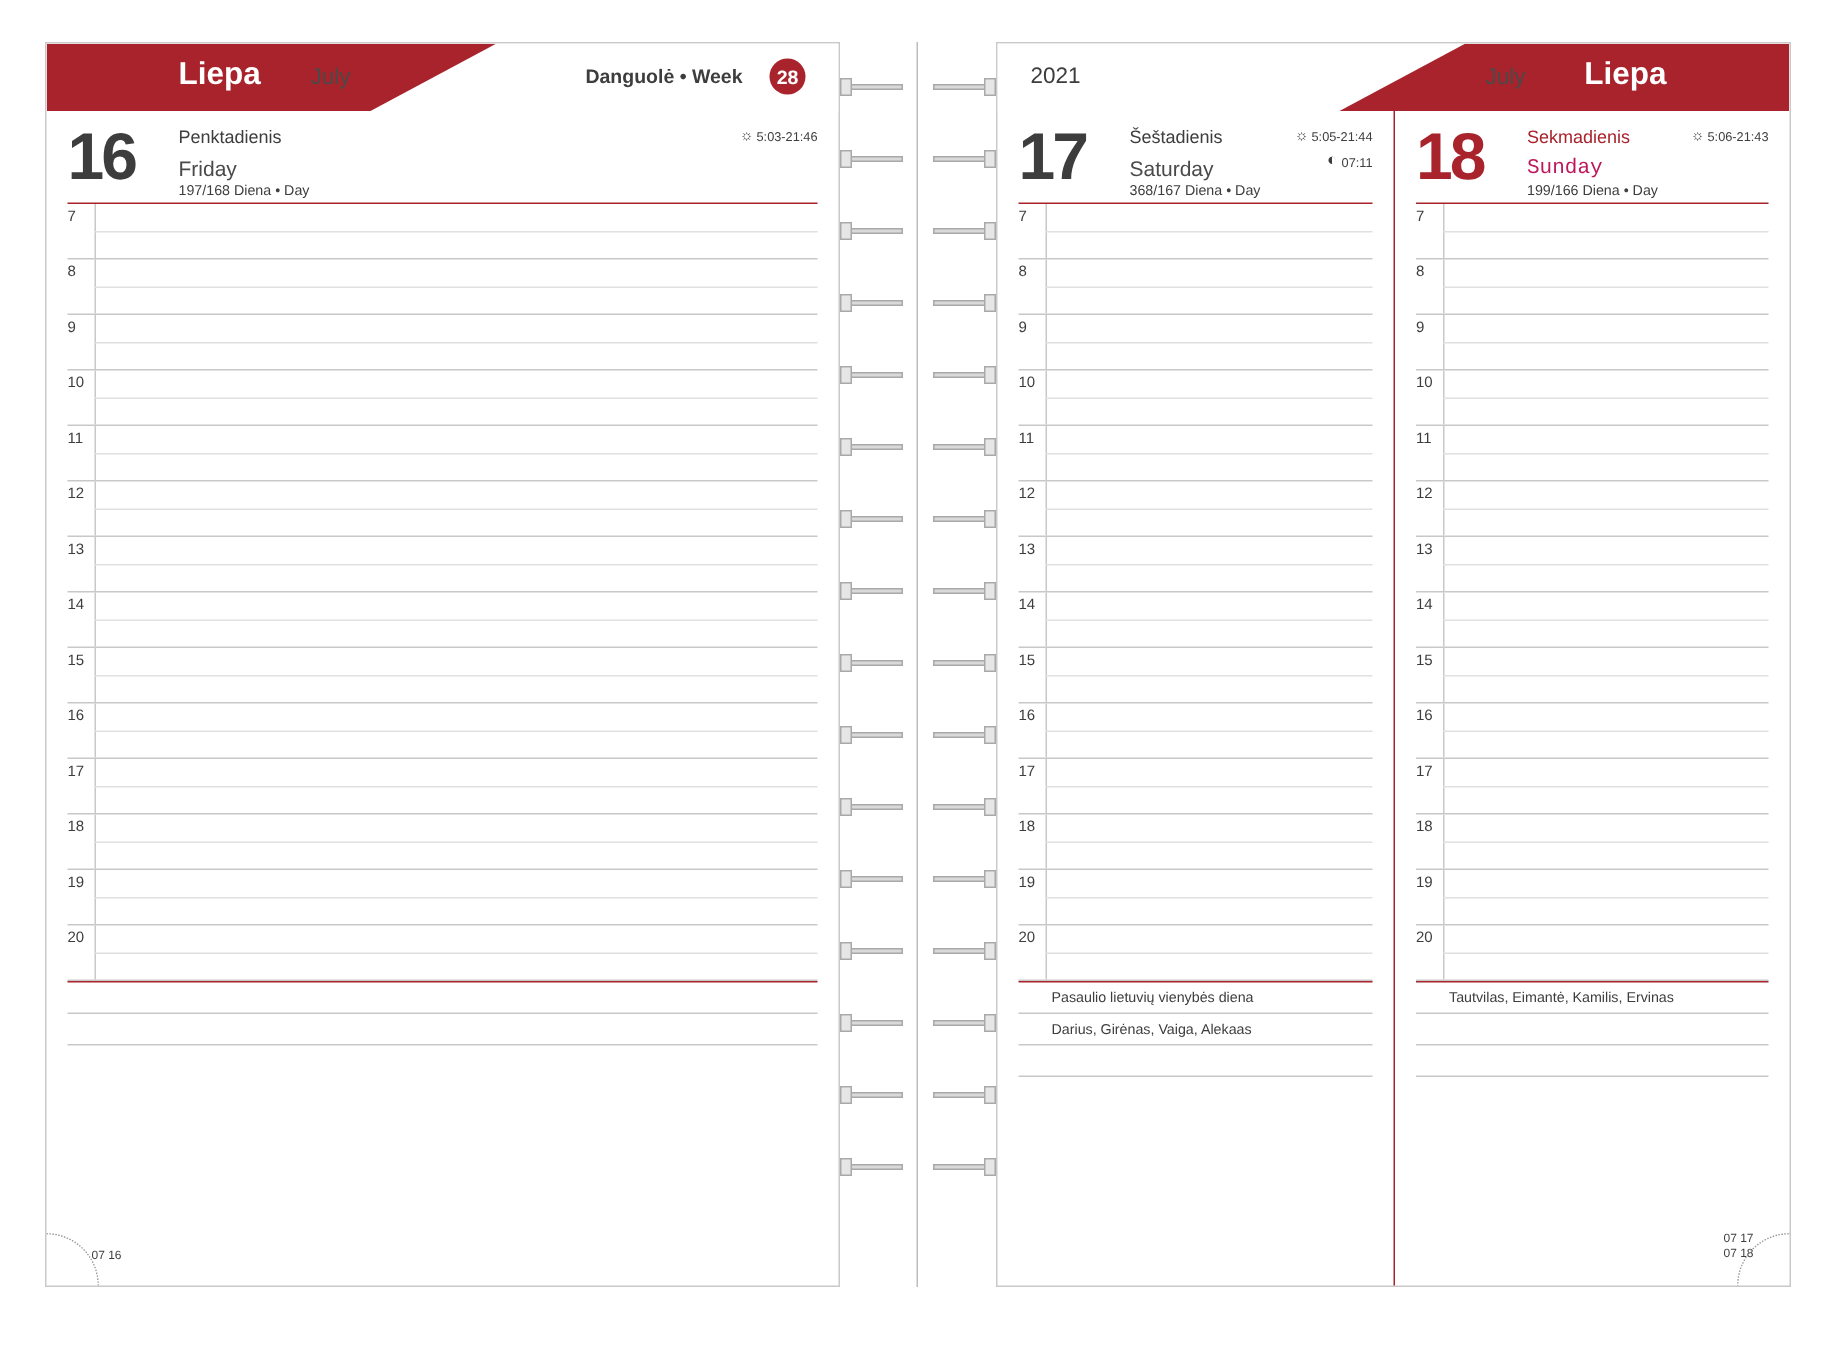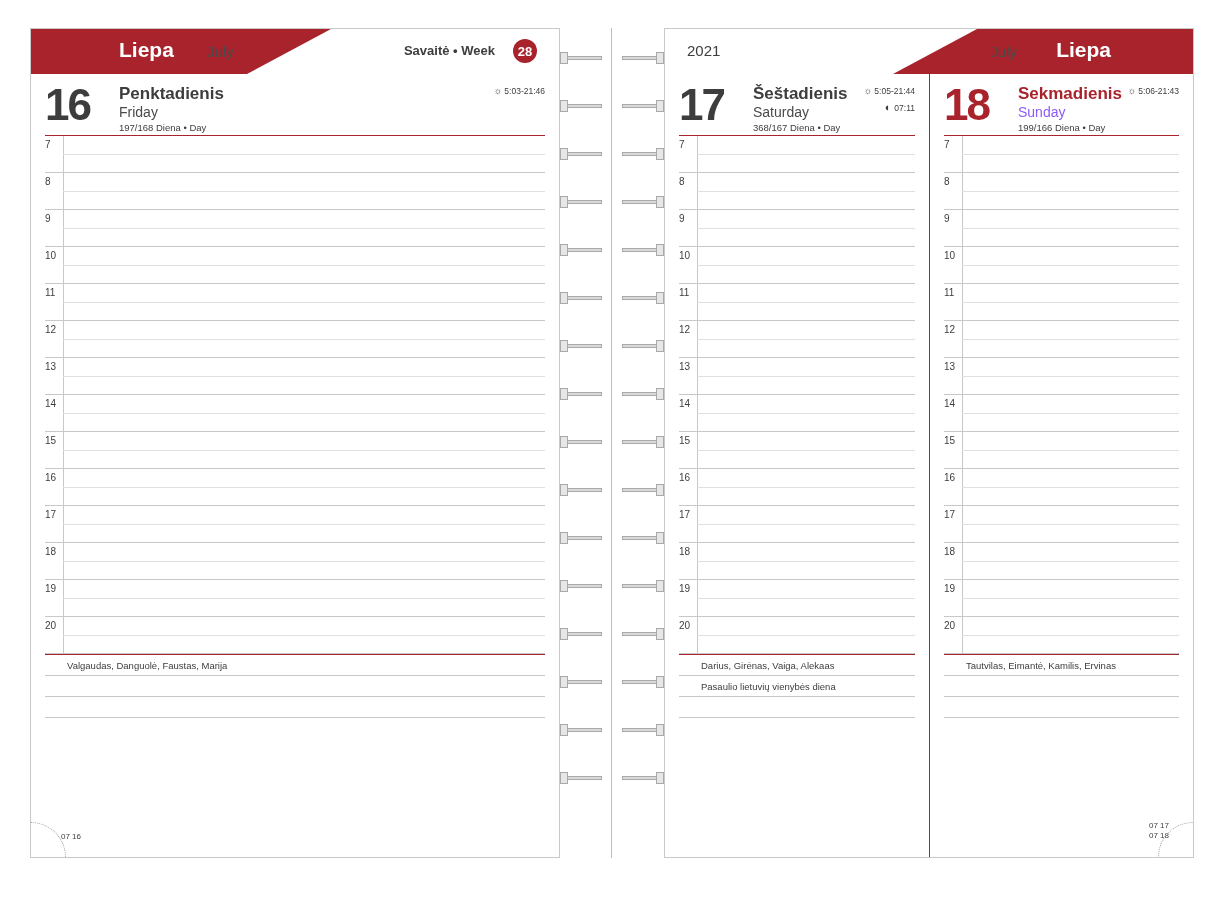--- a/index.html
+++ b/index.html
@@ -103,28 +103,28 @@
     border-bottom: 1px solid #a8232b;
   }
   .daynum {
     position: absolute; left: 0; top: -4px;
     font-size: 44px; font-weight: bold; color: #3d3d3d;
     letter-spacing: -2px;
   }
   .daynum.red { color: #a8232b; }
   .dname-lt {
     position: absolute; left: 74px; top: 0;
-    font-size: 17px; font-weight: bold; color: #3d3d3d;
+    font-size: 12px; font-weight: normal; color: #3d3d3d;
   }
   .dname-lt.red { color: #a8232b; }
   .dname-en {
     position: absolute; left: 74px; top: 20px;
     font-size: 14px; color: #4a4a4a;
   }
-  .dname-en.red { color: #8b5cf6; }
+  .dname-en.red { color: #be185d; font-family: Liberation Mono, monospace; }
   .dcount {
     position: absolute; left: 74px; top: 38px;
     font-size: 9.5px; color: #3d3d3d;
   }
   .suninfo {
     position: absolute; right: 0; top: 2px;
     font-size: 8.5px; color: #3d3d3d;
     display: flex; align-items: center; gap: 2px;
   }
   .mooninfo {
@@ -218,21 +218,21 @@
 <body>
 
 <div class="page">
   <div class="spread">
 
     <div class="leaf left">
       <div class="hdr">
         <div class="hdr-red"></div>
         <div class="hdr-month-lt">Liepa</div>
         <div class="hdr-month-en-lt">July</div>
-        <div class="hdr-week">Savaitė • Week</div>
+        <div class="hdr-week">Danguolė • Week</div>
         <div class="hdr-week-num">28</div>
       </div>
 
       <div class="days">
         <div class="daycol wide">
           <div class="day-head">
             <div class="daynum">16</div>
             <div class="dname-lt">Penktadienis</div>
             <div class="dname-en">Friday</div>
             <div class="dcount">197/168  Diena • Day</div>
@@ -307,21 +307,20 @@
                 <span class="vline"></span>
                 <span class="half"></span>
               </div>
               <div class="hourrow">
                 <span class="lbl">20</span>
                 <span class="vline"></span>
                 <span class="half"></span>
               </div>
             </div>
           <div class="namebox">
-            <div class="namerow">Valgaudas, Danguolė, Faustas, Marija</div>
             <div class="namerow blank">&nbsp;</div>
             <div class="namerow blank">&nbsp;</div>
           </div>
         </div>
       </div>
 
       <div class="pgcode l">07 16</div>
       <div class="corner bl"></div>
     </div>
 
@@ -516,22 +515,22 @@
                 <span class="vline"></span>
                 <span class="half"></span>
               </div>
               <div class="hourrow">
                 <span class="lbl">20</span>
                 <span class="vline"></span>
                 <span class="half"></span>
               </div>
             </div>
           <div class="namebox">
+            <div class="namerow">Pasaulio lietuvių vienybės diena</div>
             <div class="namerow">Darius, Girėnas, Vaiga, Alekaas</div>
-            <div class="namerow">Pasaulio lietuvių vienybės diena</div>
             <div class="namerow blank">&nbsp;</div>
           </div>
         </div>
 
         <div class="daycol half">
           <div class="day-head">
             <div class="daynum red">18</div>
             <div class="dname-lt red">Sekmadienis</div>
             <div class="dname-en red">Sunday</div>
             <div class="dcount">199/166  Diena • Day</div>

